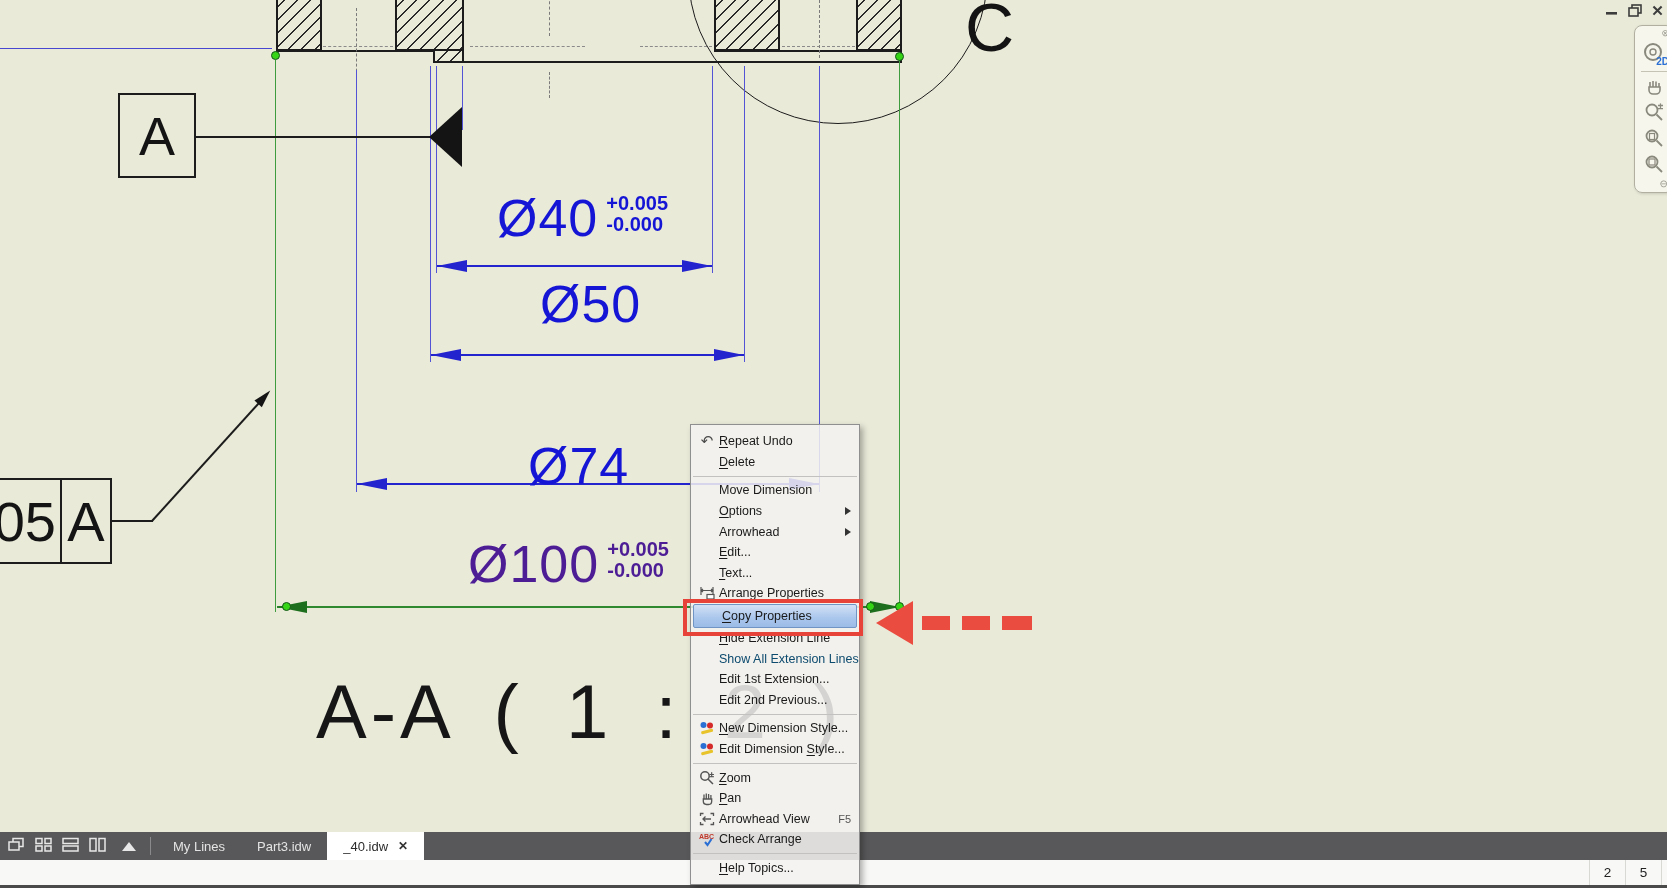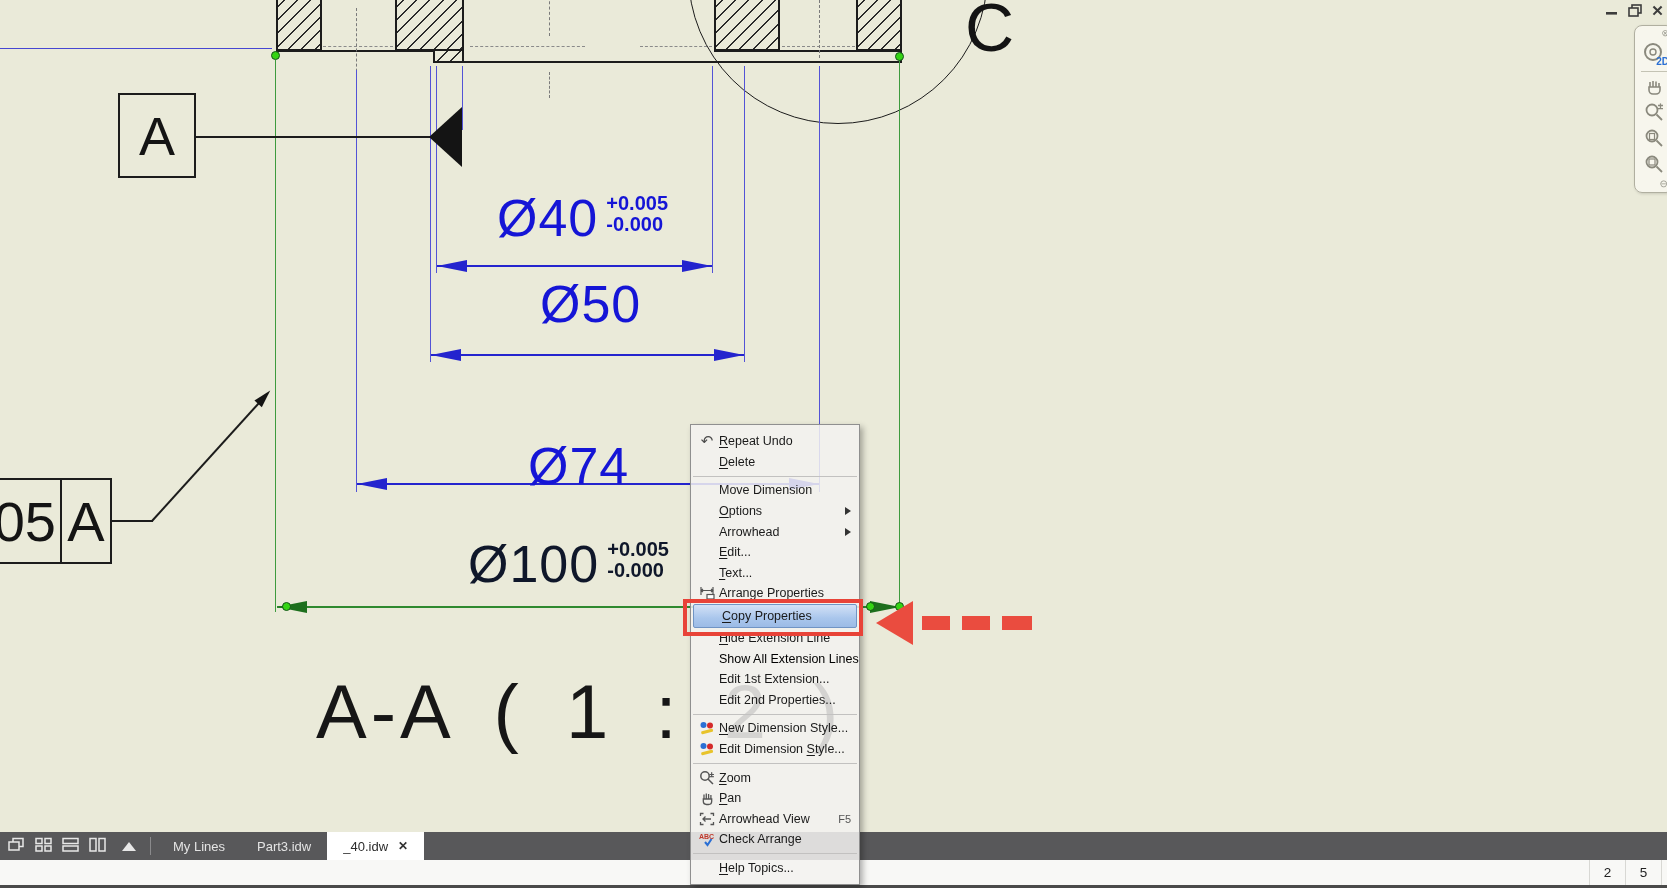--- a/index.html
+++ b/index.html
@@ -19,41 +19,41 @@
   .green-v { position:absolute; width:0; border-left:1.6px solid #3E9B3E; }
   .green-h { position:absolute; height:2px; background:#2F8A2F; }
   .dim-line-blue { position:absolute; height:2px; background:#2424CE; }
   .arrow { position:absolute; width:0; height:0; }
   .grip { position:absolute; width:9px; height:9px; border-radius:50%;
           background:#35D414; border:1.6px solid #14541a; }
   .dimtext { position:absolute; display:flex; align-items:flex-start; white-space:nowrap; }
   .dimtext .main { font-size:52px; line-height:1; letter-spacing:1px; }
   .dimtext .tol { margin-left:8px; margin-top:1px; font-size:20px; line-height:21px; font-weight:bold; }
   .blue-t { color:#1515D6; }
-  .green-t { color:#0f172a;justify-content:center; }
+  .green-t { color:#4c1d95;justify-content:center; }
   .circle { position:absolute; border:1.7px solid #1c1c1c; border-radius:50%; background:transparent; }
   .bigletter { position:absolute; color:#141414; font-size:68px; }
   .datum-box { position:absolute; border:2px solid #1c1c1c; display:flex; align-items:center;
                justify-content:center; color:#141414; }
   .fcf { position:absolute; border:2.5px solid #1c1c1c; display:flex; color:#141414; }
   .fcf .c1 { flex:1; display:flex; align-items:center; justify-content:flex-end; padding-right:4px; }
   .fcf .c2 { width:50px; border-left:2.5px solid #1c1c1c; display:flex; align-items:center; justify-content:center; }
   .section-label { position:absolute; color:#161616; font-size:76px; letter-spacing:4px; word-spacing:18px; white-space:nowrap; }
 
   
   #context-menu { position:absolute; left:690px; top:424px; width:170px; z-index:50;
     background:rgba(243,242,240,0.86); border:1px solid #8f8f8f; padding:6px 0;
     box-shadow:3px 3px 6px rgba(0,0,0,0.3); font-size:12.5px; color:#1a1a1a; }
   .menu-item { height:20.6px; display:flex; align-items:center; padding:0 6px 0 4px; cursor:default; }
   .menu-item .mi-icon { width:24px; display:flex; justify-content:center; align-items:center; flex:none; color:#555; font-size:14px; }
   .menu-item .mi-label { flex:1; white-space:nowrap; }
   .menu-item .mi-right { flex:none; color:#555; font-size:11px; padding-right:2px; }
   .menu-item .mi-sub { flex:none; width:0; height:0; border-left:6px solid #333;
     border-top:4.5px solid transparent; border-bottom:4.5px solid transparent; margin-right:2px; }
-  .menu-item.disabled { color:#000000; }
+  .menu-item.disabled { color:#0c4a6e; }
   .menu-item.highlighted { height:24px; margin:0 2px; border:1px solid #7094c4; border-radius:2px;
     background:linear-gradient(#d3e1f6, #a9c6ec 60%, #9cbbe6); }
   .menu-sep { height:8px; display:flex; align-items:center; }
   .menu-sep::after { content:""; display:block; height:1px; background:#c2c1c0; flex:1; margin:0 2px; }
   u { text-underline-offset:2px; }
 
   
   #red-box { position:absolute; left:683px; top:599px; width:180px; height:37px;
     border:4px solid #E84338; z-index:60; }
   .red-head { position:absolute; left:876px; top:601px; width:0; height:0; z-index:60;
@@ -354,21 +354,21 @@
       <div class="menu-item disabled">
         <span class="mi-icon"></span>
         <span class="mi-label">Show All Extension Lines</span>
       </div>
       <div class="menu-item">
         <span class="mi-icon"></span>
         <span class="mi-label">Edit 1st Extension...</span>
       </div>
       <div class="menu-item">
         <span class="mi-icon"></span>
-        <span class="mi-label">Edit 2nd Properties...</span>
+        <span class="mi-label">Edit 2nd Previous...</span>
       </div>
       <div class="menu-sep"></div>
       <div class="menu-item">
         <span class="mi-icon">
           <svg width="16" height="15">
             <circle cx="4.5" cy="4" r="3" fill="#2a6fd4"></circle>
             <circle cx="11" cy="4.5" r="3" fill="#d42a2a"></circle>
             <rect x="2" y="9" width="12" height="3" rx="1" fill="#e8c32a" transform="rotate(-14 8 10)"></rect>
           </svg>
         </span>

